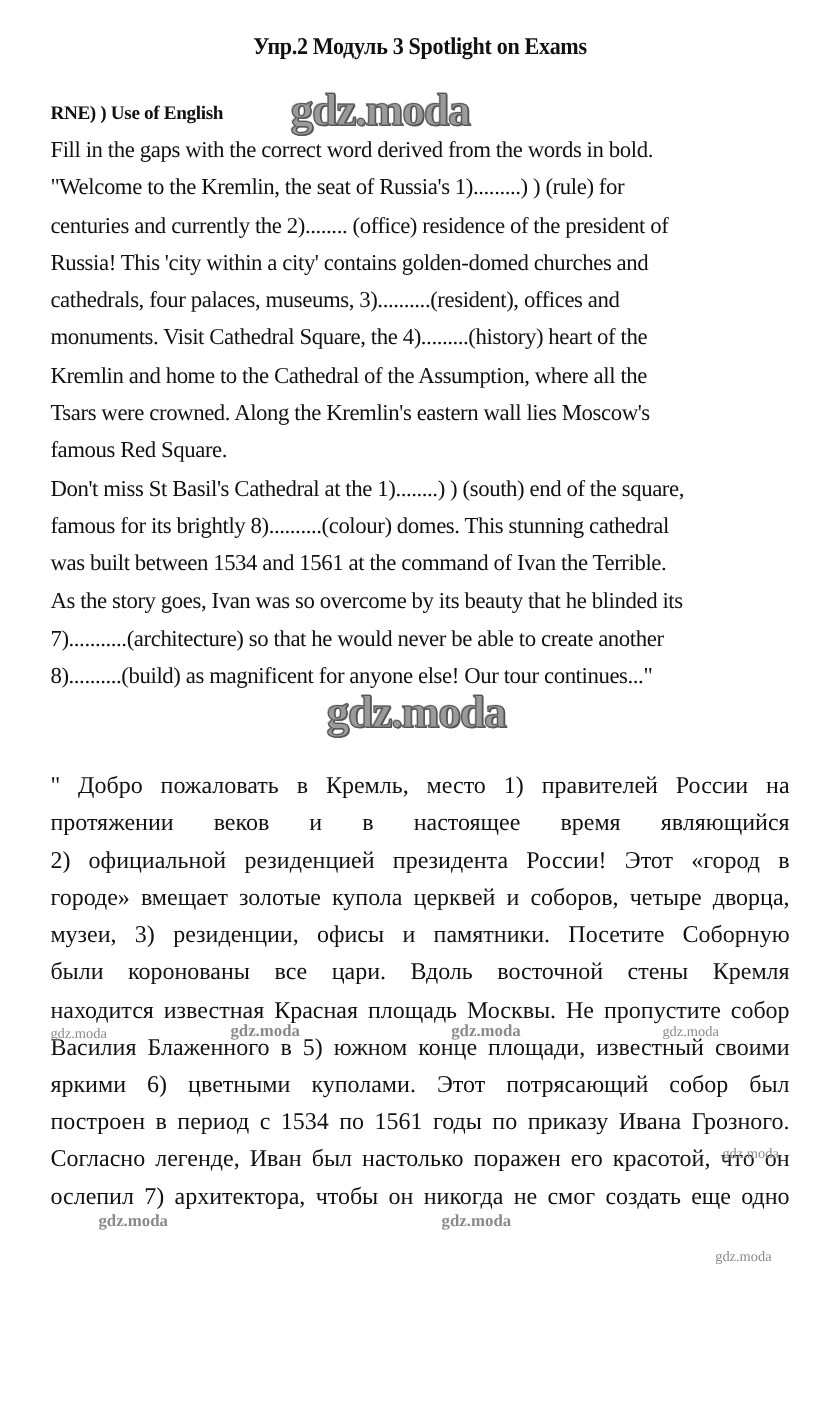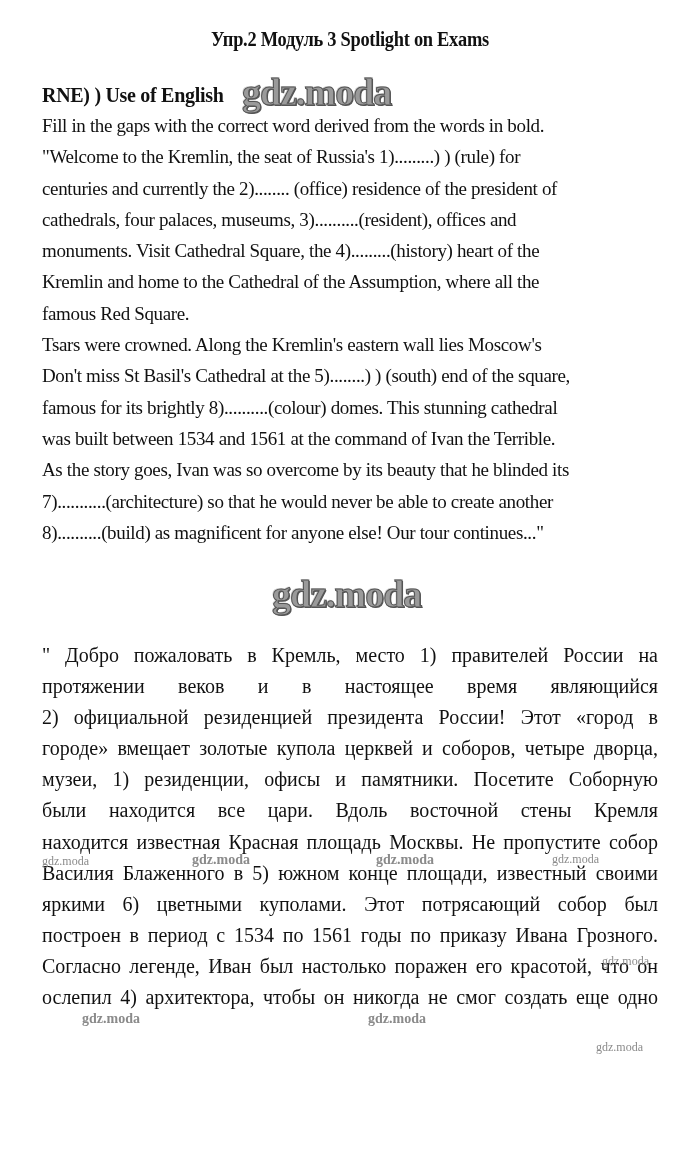--- a/index.html
+++ b/index.html
@@ -9,21 +9,21 @@
   }
   .title {
     position: absolute; left: 0; right: 0; top: 28px;
     text-align: center; font-weight: bold; font-size: 20px;
     letter-spacing: -0.3px; transform: scaleX(0.92);
   }
   .section-en {
     position: absolute; left: 42px; top: 80px; width: 620px;
   }
   .subhead {
-    font-weight: bold; font-size: 20px; height: 30px; line-height: 30px;
+    font-weight: bold; font-size: 16px; height: 30px; line-height: 30px;
     letter-spacing: -0.3px;
   }
   .en-line {
     font-size: 19px; line-height: 31.3px; white-space: nowrap;
     letter-spacing: -0.35px;
   }
   .wm-big {
     position: absolute; font-family: "Liberation Serif", serif; font-weight: bold;
     color: #9a9a9a; font-size: 38px; letter-spacing: -1px;
     text-shadow: 1px 1px 0 #555, -1px -1px 0 #ccc;
@@ -54,51 +54,52 @@
 </head>
 <body>
 
 <div class="title">Упр.2 Модуль 3 Spotlight on Exams</div>
 
 <div class="section-en">
   <div class="subhead">RNE) ) Use of English</div>
   <div class="en-line">Fill in the gaps with the correct word derived from the words in bold.</div>
   <div class="en-line">"Welcome to the Kremlin, the seat of Russia's 1).........) ) (rule) for</div>
   <div class="en-line">centuries and currently the 2)........ (office) residence of the president of</div>
+  <div class="en-line">Russia! This 'city within a city' contains golden-domed churches and</div>
   <div class="en-line">cathedrals, four palaces, museums, 3)..........(resident), offices and</div>
   <div class="en-line">monuments. Visit Cathedral Square, the 4).........(history) heart of the</div>
   <div class="en-line">Kremlin and home to the Cathedral of the Assumption, where all the</div>
+  <div class="en-line">Tsars were crowned. Along the Kremlin's eastern wall lies Moscow's</div>
   <div class="en-line">famous Red Square.</div>
-  <div class="en-line">Tsars were crowned. Along the Kremlin's eastern wall lies Moscow's</div>
-  <div class="en-line">Don't miss St Basil's Cathedral at the 5)........) ) (south) end of the square,</div>
+  <div class="en-line">Don't miss St Basil's Cathedral at the 1)........) ) (south) end of the square,</div>
   <div class="en-line">famous for its brightly 8)..........(colour) domes. This stunning cathedral</div>
   <div class="en-line">was built between 1534 and 1561 at the command of Ivan the Terrible.</div>
   <div class="en-line">As the story goes, Ivan was so overcome by its beauty that he blinded its</div>
   <div class="en-line">7)...........(architecture) so that he would never be able to create another</div>
   <div class="en-line">8)..........(build) as magnificent for anyone else! Our tour continues..."</div>
 </div>
 
 <div class="wm-big" style="left:242px; top:70px;">gdz.moda</div>
 <div class="wm-big" style="left:272px; top:572px;">gdz.moda</div>
 
 <div class="section-ru">
   <div class="ru-head">
   </div>
   <span class="ru-line just-words">" Добро пожаловать в Кремль, место 1) правителей России на</span>
   <span class="ru-line just-words">протяжении веков и в настоящее время являющийся</span>
   <span class="ru-line just-words">2) официальной резиденцией президента России! Этот «город в</span>
   <span class="ru-line just-words">городе» вмещает золотые купола церквей и соборов, четыре дворца,</span>
-  <span class="ru-line just-words">музеи, 1) резиденции, офисы и памятники. Посетите Соборную</span>
-  <span class="ru-line just-words">были находится все цари. Вдоль восточной стены Кремля</span>
+  <span class="ru-line just-words">музеи, 3) резиденции, офисы и памятники. Посетите Соборную</span>
+  <span class="ru-line just-words">были коронованы все цари. Вдоль восточной стены Кремля</span>
   <span class="ru-line just-words">находится известная Красная площадь Москвы. Не пропустите собор</span>
   <span class="ru-line just-words">Василия Блаженного в 5) южном конце площади, известный своими</span>
   <span class="ru-line just-words">яркими 6) цветными куполами. Этот потрясающий собор был</span>
   <span class="ru-line just-words">построен в период с 1534 по 1561 годы по приказу Ивана Грозного.</span>
   <span class="ru-line just-words">Согласно легенде, Иван был настолько поражен его красотой, что он</span>
-  <span class="ru-line just-words">ослепил 4) архитектора, чтобы он никогда не смог создать еще одно</span>
+  <span class="ru-line just-words">ослепил 7) архитектора, чтобы он никогда не смог создать еще одно</span>
 </div>
 
 <div class="wm-small" style="left:42px; top:854px;">gdz.moda</div>
 <div class="wm-mid" style="left:192px; top:852px;">gdz.moda</div>
 <div class="wm-mid" style="left:376px; top:852px;">gdz.moda</div>
 <div class="wm-small" style="left:552px; top:852px;">gdz.moda</div>
 <div class="wm-small" style="left:602px; top:954px;">gdz.moda</div>
 <div class="wm-mid" style="left:82px; top:1011px;">gdz.moda</div>
 <div class="wm-mid" style="left:368px; top:1011px;">gdz.moda</div>
 <div class="wm-small" style="left:596px; top:1040px;">gdz.moda</div>

